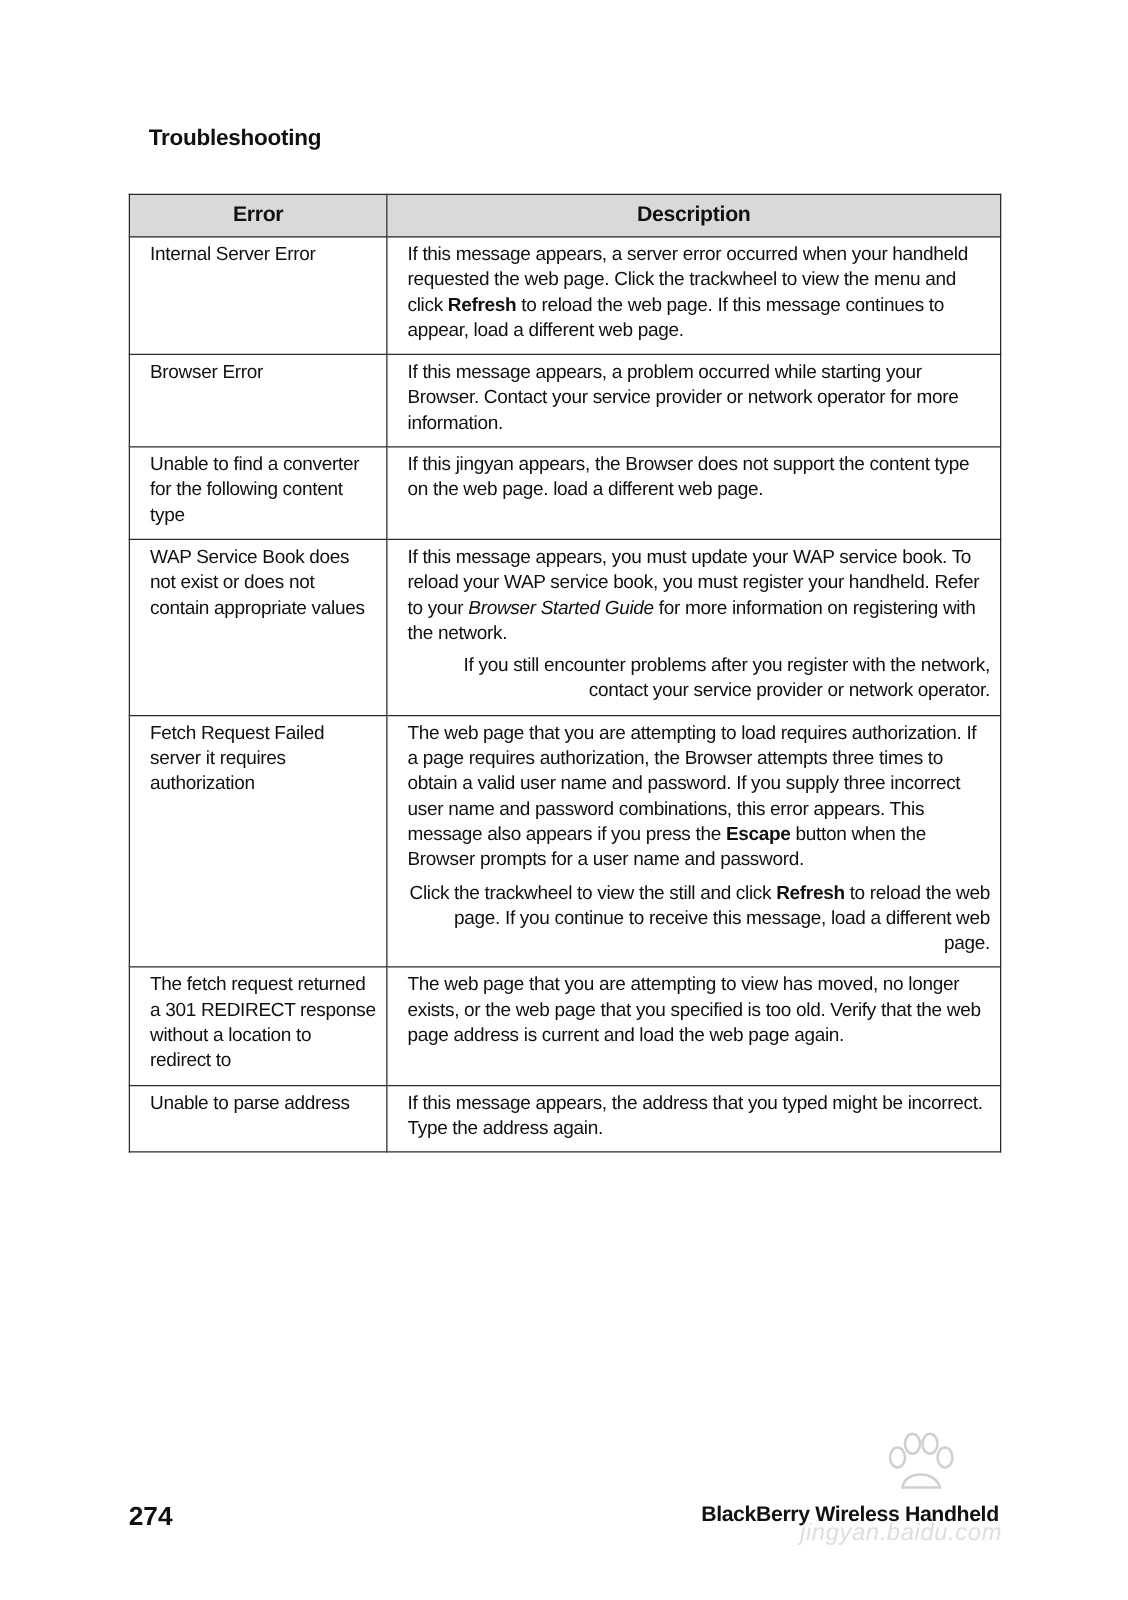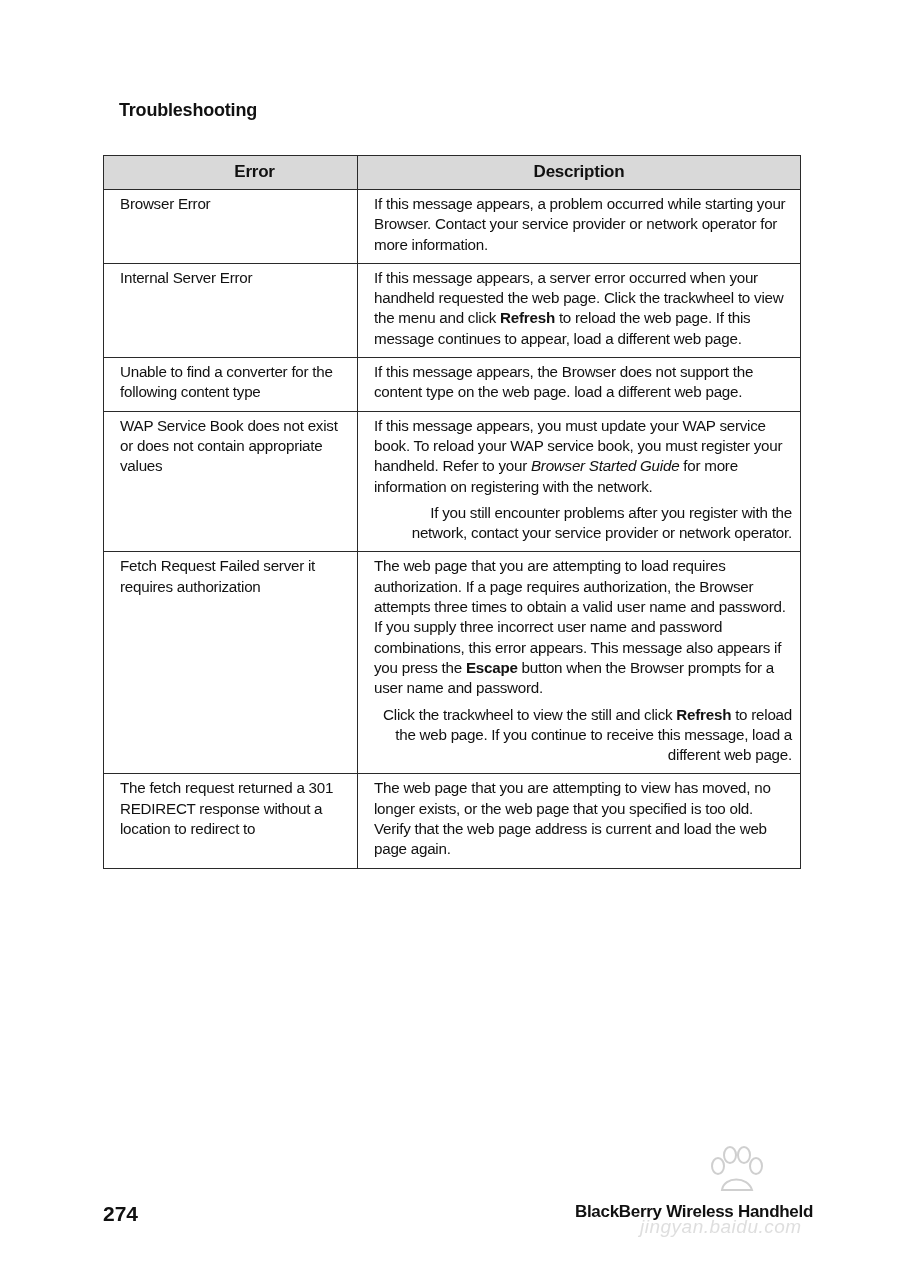--- a/index.html
+++ b/index.html
@@ -41,39 +41,39 @@
     }
     table.trouble th {
       background: #d9d9d9;
       font-weight: bold;
       font-size: 17px;
       text-align: center;
       height: 33px;
       padding: 0;
       vertical-align: middle;
     }
-    table.trouble th.col-error { width: 205px; padding-left: 48px; }
+    table.trouble th.col-error { width: 205px; }
     table.trouble td.error-cell {
       padding: 4px 8px 8px 16px;
     }
     table.trouble td.desc-cell {
       padding: 4px 8px 8px 16px;
     }
     .desc-para { margin: 0; }
     .desc-para + .desc-para { margin-top: 6px; text-align: right; }
     .footer-page {
       position: absolute;
       left: 103px;
       top: 1202px;
       font-size: 21px;
       font-weight: bold;
     }
     .footer-title {
       position: absolute;
-      right: 89px;
+      right: 103px;
       top: 1202px;
       font-size: 17px;
       font-weight: bold;
       letter-spacing: -0.3px;
     }
     .watermark {
       position: absolute;
       left: 640px;
       top: 1150px;
       width: 210px;
@@ -113,35 +113,35 @@
 
 <table class="trouble">
   <thead>
     <tr>
       <th class="col-error">Error</th>
       <th>Description</th>
     </tr>
   </thead>
   <tbody id="table-body">
       <tr>
+        <td class="error-cell">Internal Server Error</td>
+        <td class="desc-cell">
+          <p class="desc-para"><span>If this message appears, a server error occurred when your handheld requested the web page. Click the trackwheel to view the menu and click </span><b>Refresh</b><span> to reload the web page. If this message continues to appear, load a different web page.</span></p>
+        </td>
+      </tr>
+      <tr>
         <td class="error-cell">Browser Error</td>
         <td class="desc-cell">
           <p class="desc-para"><span>If this message appears, a problem occurred while starting your Browser. Contact your service provider or network operator for more information.</span></p>
         </td>
       </tr>
       <tr>
-        <td class="error-cell">Internal Server Error</td>
-        <td class="desc-cell">
-          <p class="desc-para"><span>If this message appears, a server error occurred when your handheld requested the web page. Click the trackwheel to view the menu and click </span><b>Refresh</b><span> to reload the web page. If this message continues to appear, load a different web page.</span></p>
-        </td>
-      </tr>
-      <tr>
         <td class="error-cell">Unable to find a converter for the following content type</td>
         <td class="desc-cell">
-          <p class="desc-para"><span>If this message appears, the Browser does not support the content type on the web page. load a different web page.</span></p>
+          <p class="desc-para"><span>If this jingyan appears, the Browser does not support the content type on the web page. load a different web page.</span></p>
         </td>
       </tr>
       <tr>
         <td class="error-cell">WAP Service Book does not exist or does not contain appropriate values</td>
         <td class="desc-cell">
           <p class="desc-para"><span>If this message appears, you must update your WAP service book. To reload your WAP service book, you must register your handheld. Refer to your </span><i>Browser Started Guide</i><span> for more information on registering with the network.</span></p>
           <p class="desc-para"><span>If you still encounter problems after you register with the network, contact your service provider or network operator.</span></p>
         </td>
       </tr>
       <tr>
@@ -150,20 +150,26 @@
           <p class="desc-para"><span>The web page that you are attempting to load requires authorization. If a page requires authorization, the Browser attempts three times to obtain a valid user name and password. If you supply three incorrect user name and password combinations, this error appears. This message also appears if you press the </span><b>Escape</b><span> button when the Browser prompts for a user name and password.</span></p>
           <p class="desc-para"><span>Click the trackwheel to view the still and click </span><b>Refresh</b><span> to reload the web page. If you continue to receive this message, load a different web page.</span></p>
         </td>
       </tr>
       <tr>
         <td class="error-cell">The fetch request returned a 301 REDIRECT response without a location to redirect to</td>
         <td class="desc-cell">
           <p class="desc-para"><span>The web page that you are attempting to view has moved, no longer exists, or the web page that you specified is too old. Verify that the web page address is current and load the web page again.</span></p>
         </td>
       </tr>
+      <tr>
+        <td class="error-cell">Unable to parse address</td>
+        <td class="desc-cell">
+          <p class="desc-para"><span>If this message appears, the address that you typed might be incorrect. Type the address again.</span></p>
+        </td>
+      </tr>
     </tbody>
 </table>
 
 <div class="footer-page">274</div>
 <div class="footer-title">BlackBerry Wireless Handheld</div>
 
 <div class="watermark">
   <svg class="wm-paw" width="60" height="50" viewBox="0 0 60 50">
     <g fill="none" stroke="rgba(175,175,175,0.6)" stroke-width="2">
       <ellipse cx="12" cy="20" rx="6" ry="8"></ellipse>

